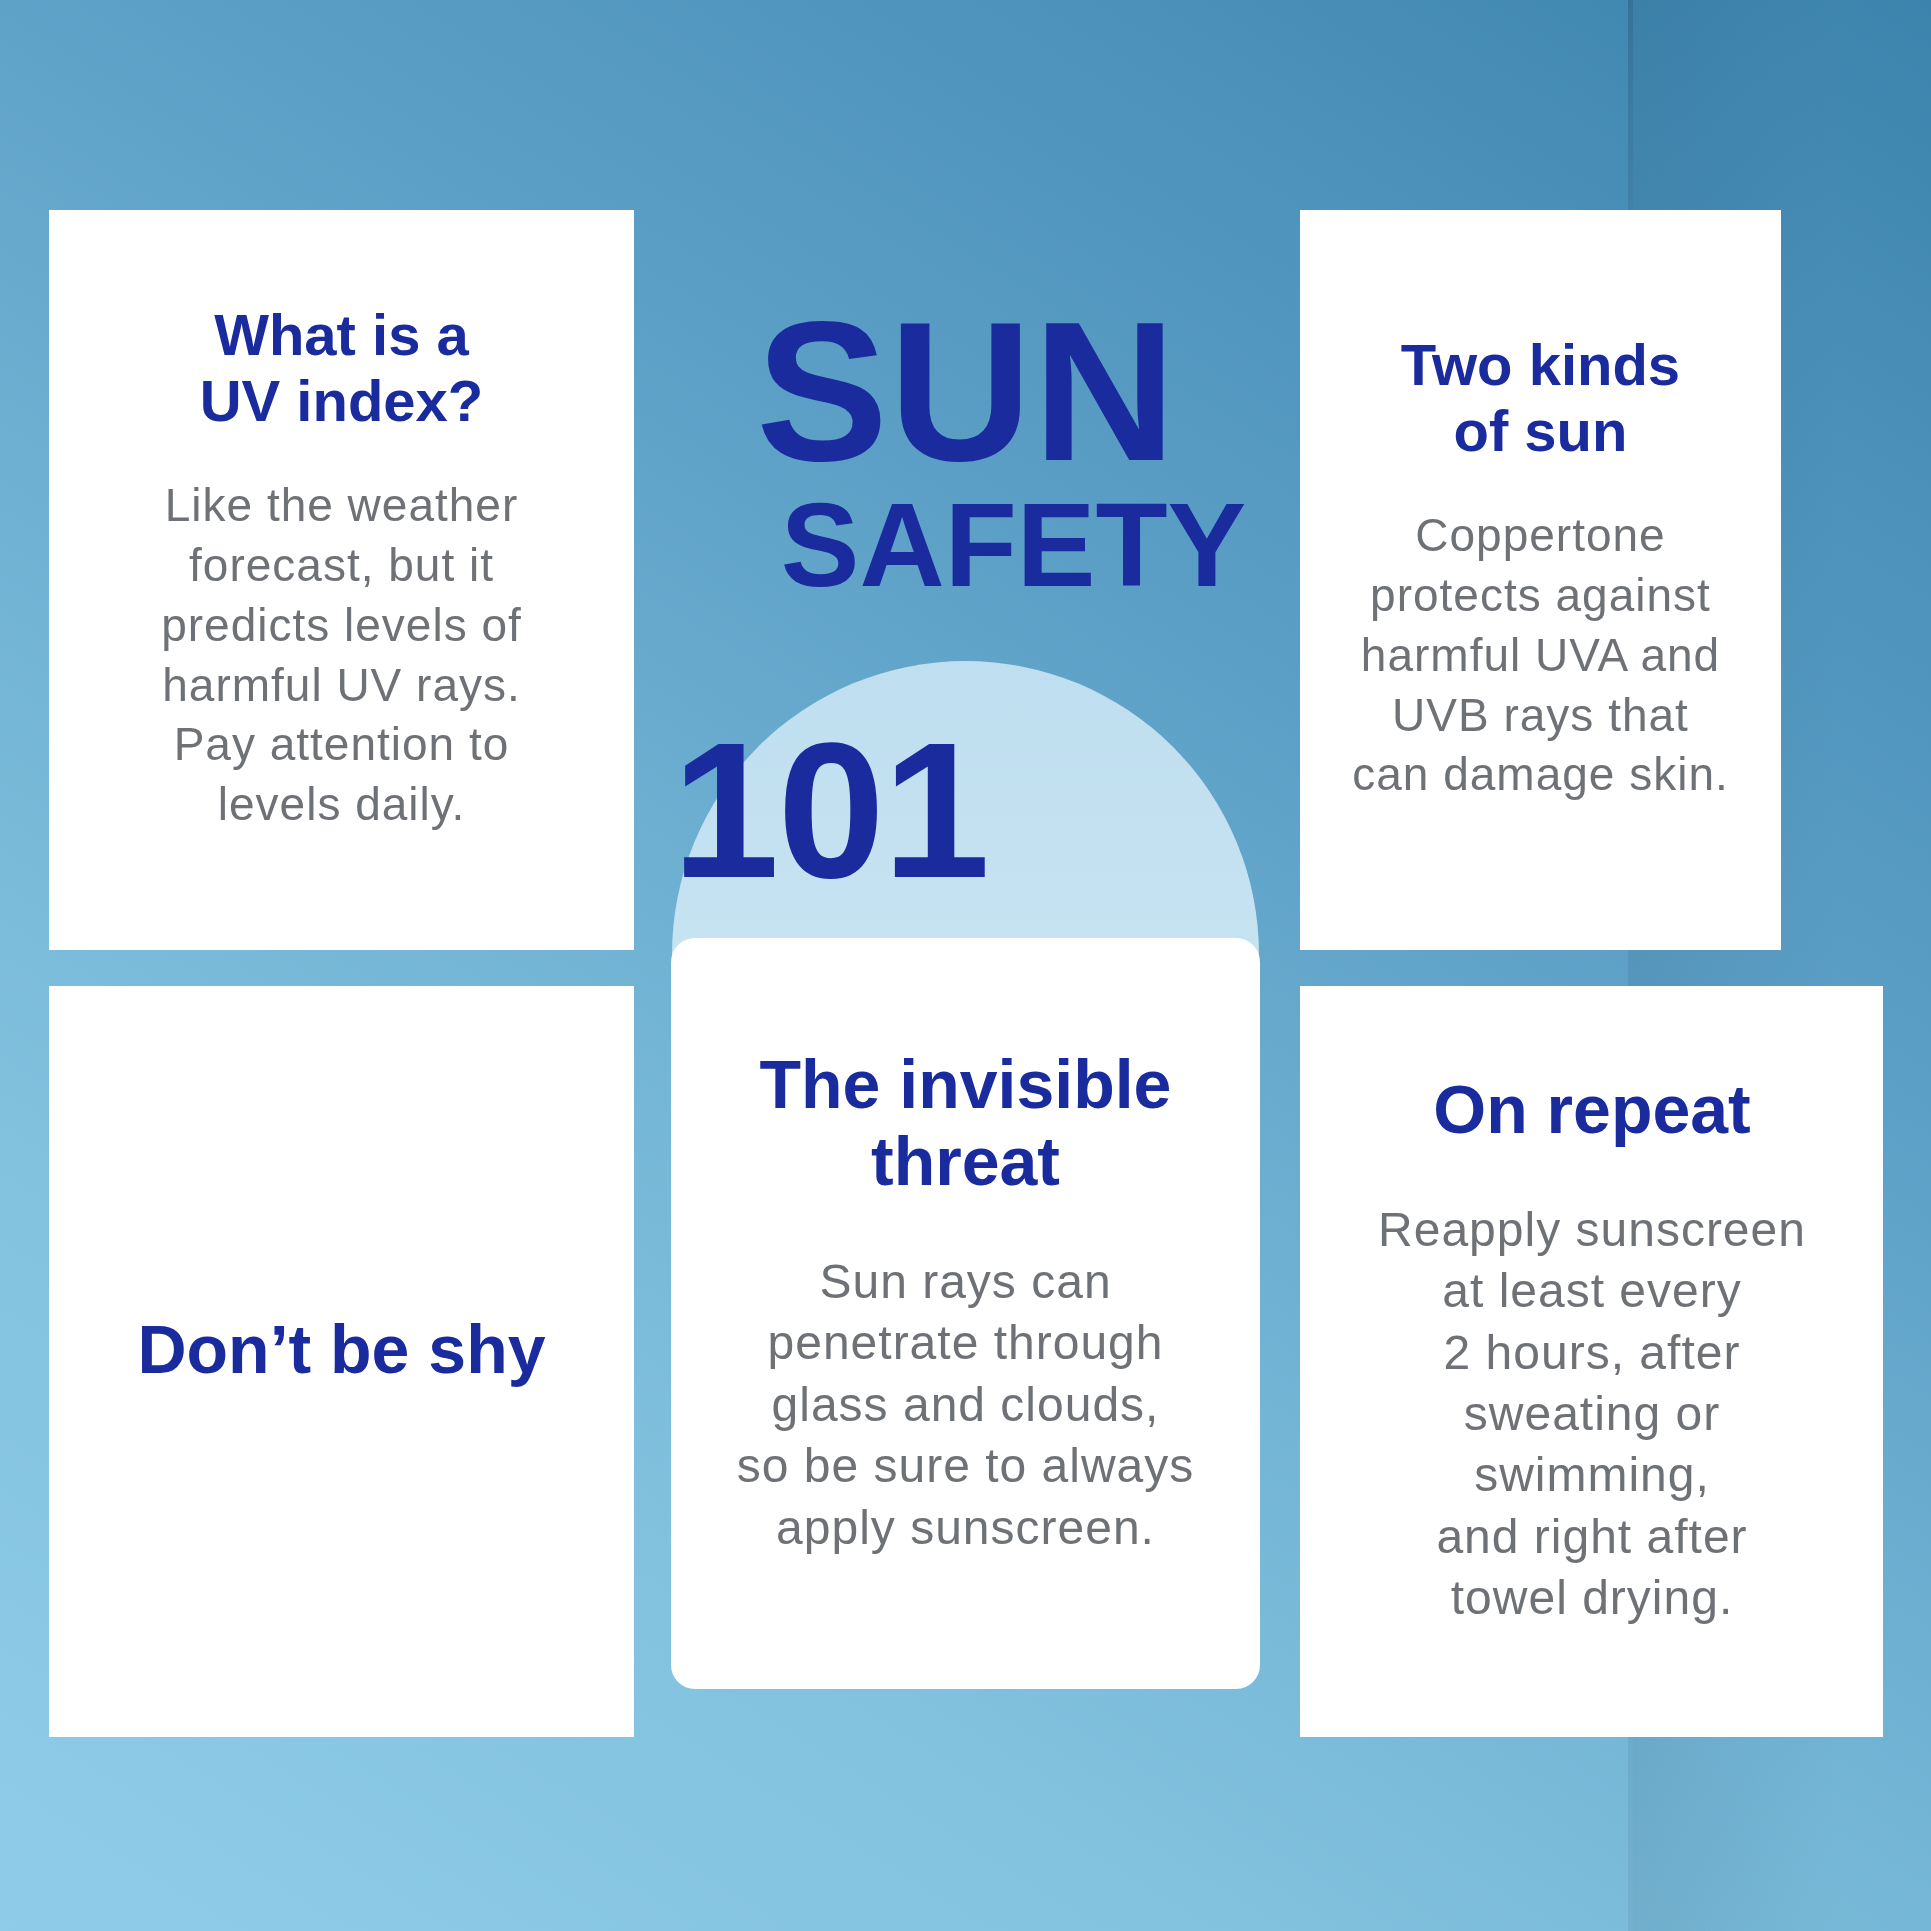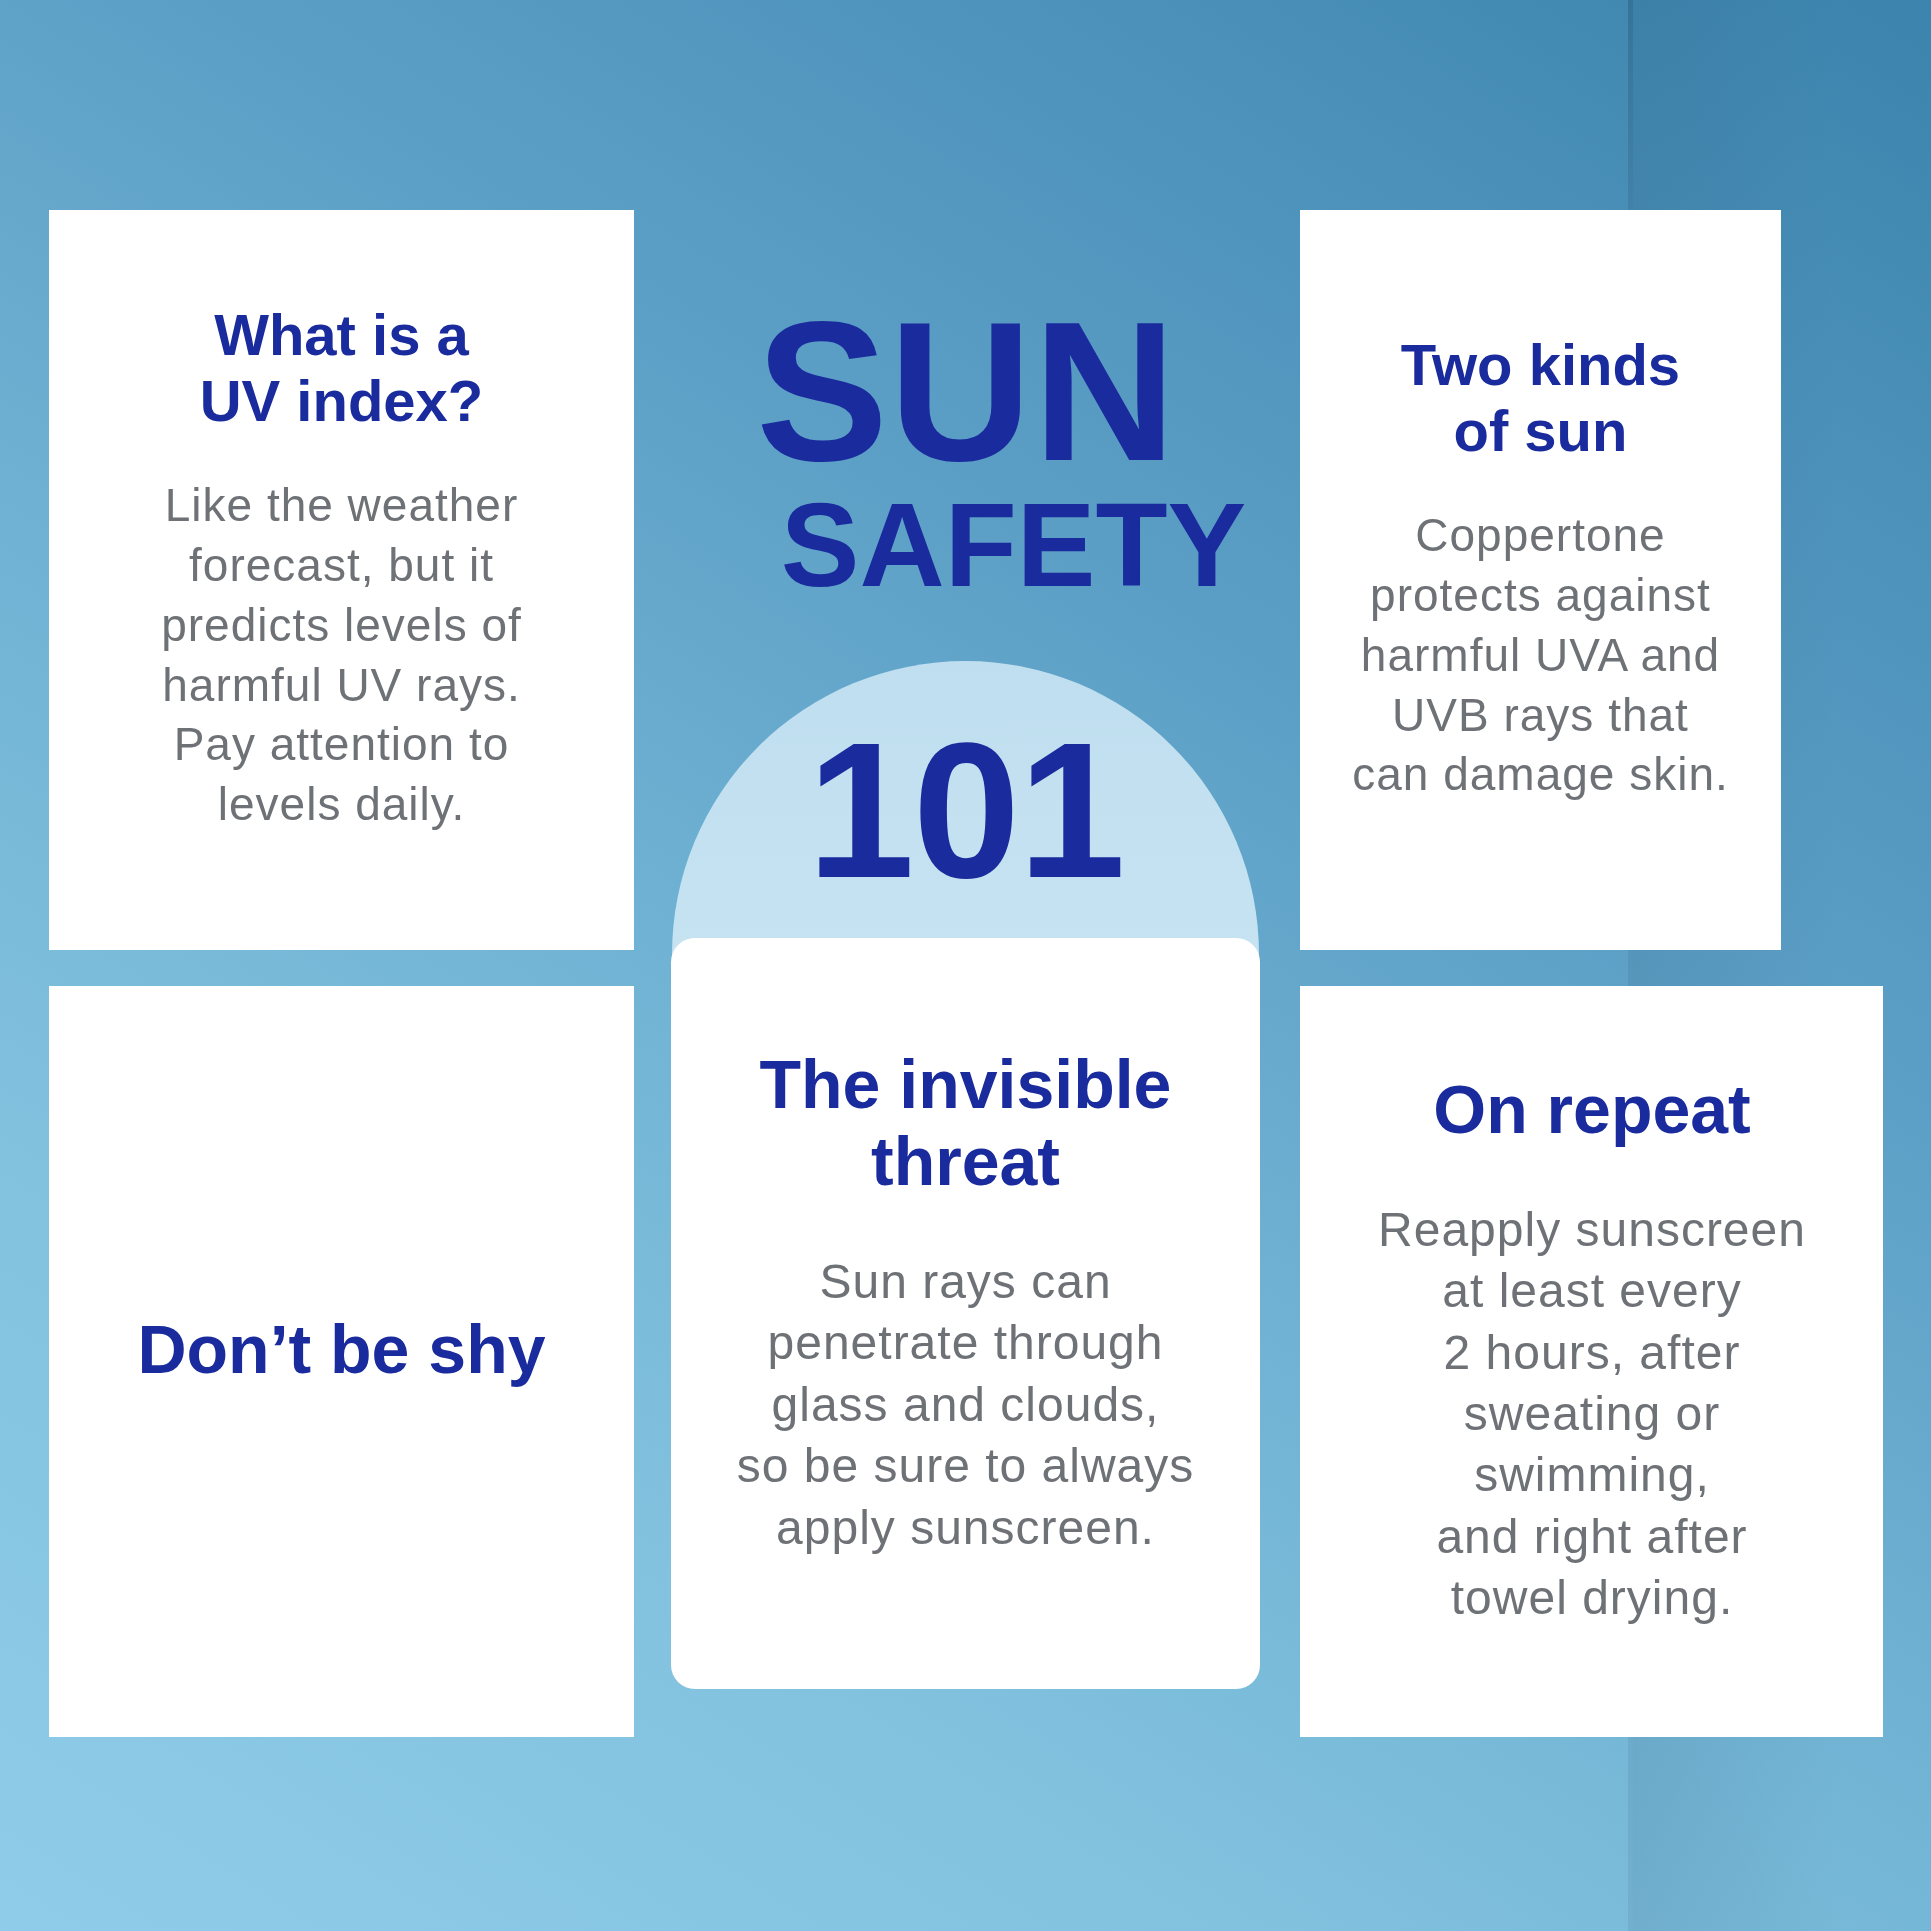--- a/index.html
+++ b/index.html
@@ -27,21 +27,21 @@
     border-radius:294px 294px 0 0;
     background:linear-gradient(180deg,#BFDEEF 0%,var(--dome,#CDE8F6) 100%);
   }
   .hero-line{
     position:absolute;left:634px;width:665px;text-align:center;
     color:var(--navy,#1A2B9D);font-weight:700;line-height:1;white-space:nowrap;
   }
   .hero-sun{top:293px;font-size:198px;letter-spacing:1px;}
   .hero-safety{top:486px;font-size:118px;letter-spacing:0px;margin-left:47px;}
   .dome-number{
-    position:absolute;left:672px;top:714px;width:587px;text-align:center;
+    position:absolute;left:672px;top:714px;width:587px;text-align:left;
     color:var(--navy,#1A2B9D);font-weight:700;font-size:193px;line-height:1;letter-spacing:-1.9px;
   }
   .card{
     position:absolute;background:var(--card_bg,#FFFFFF);
     display:flex;flex-direction:column;justify-content:center;align-items:center;
     text-align:center;box-sizing:border-box;padding:29px 35px 52px 35px;
   }
   .card-tl{left:49px;top:210px;width:585px;height:740px;}
   .card-tr{left:1300px;top:210px;width:481px;height:740px;}
   .card-bl{left:49px;top:986px;width:585px;height:751px;text-align:center;}

